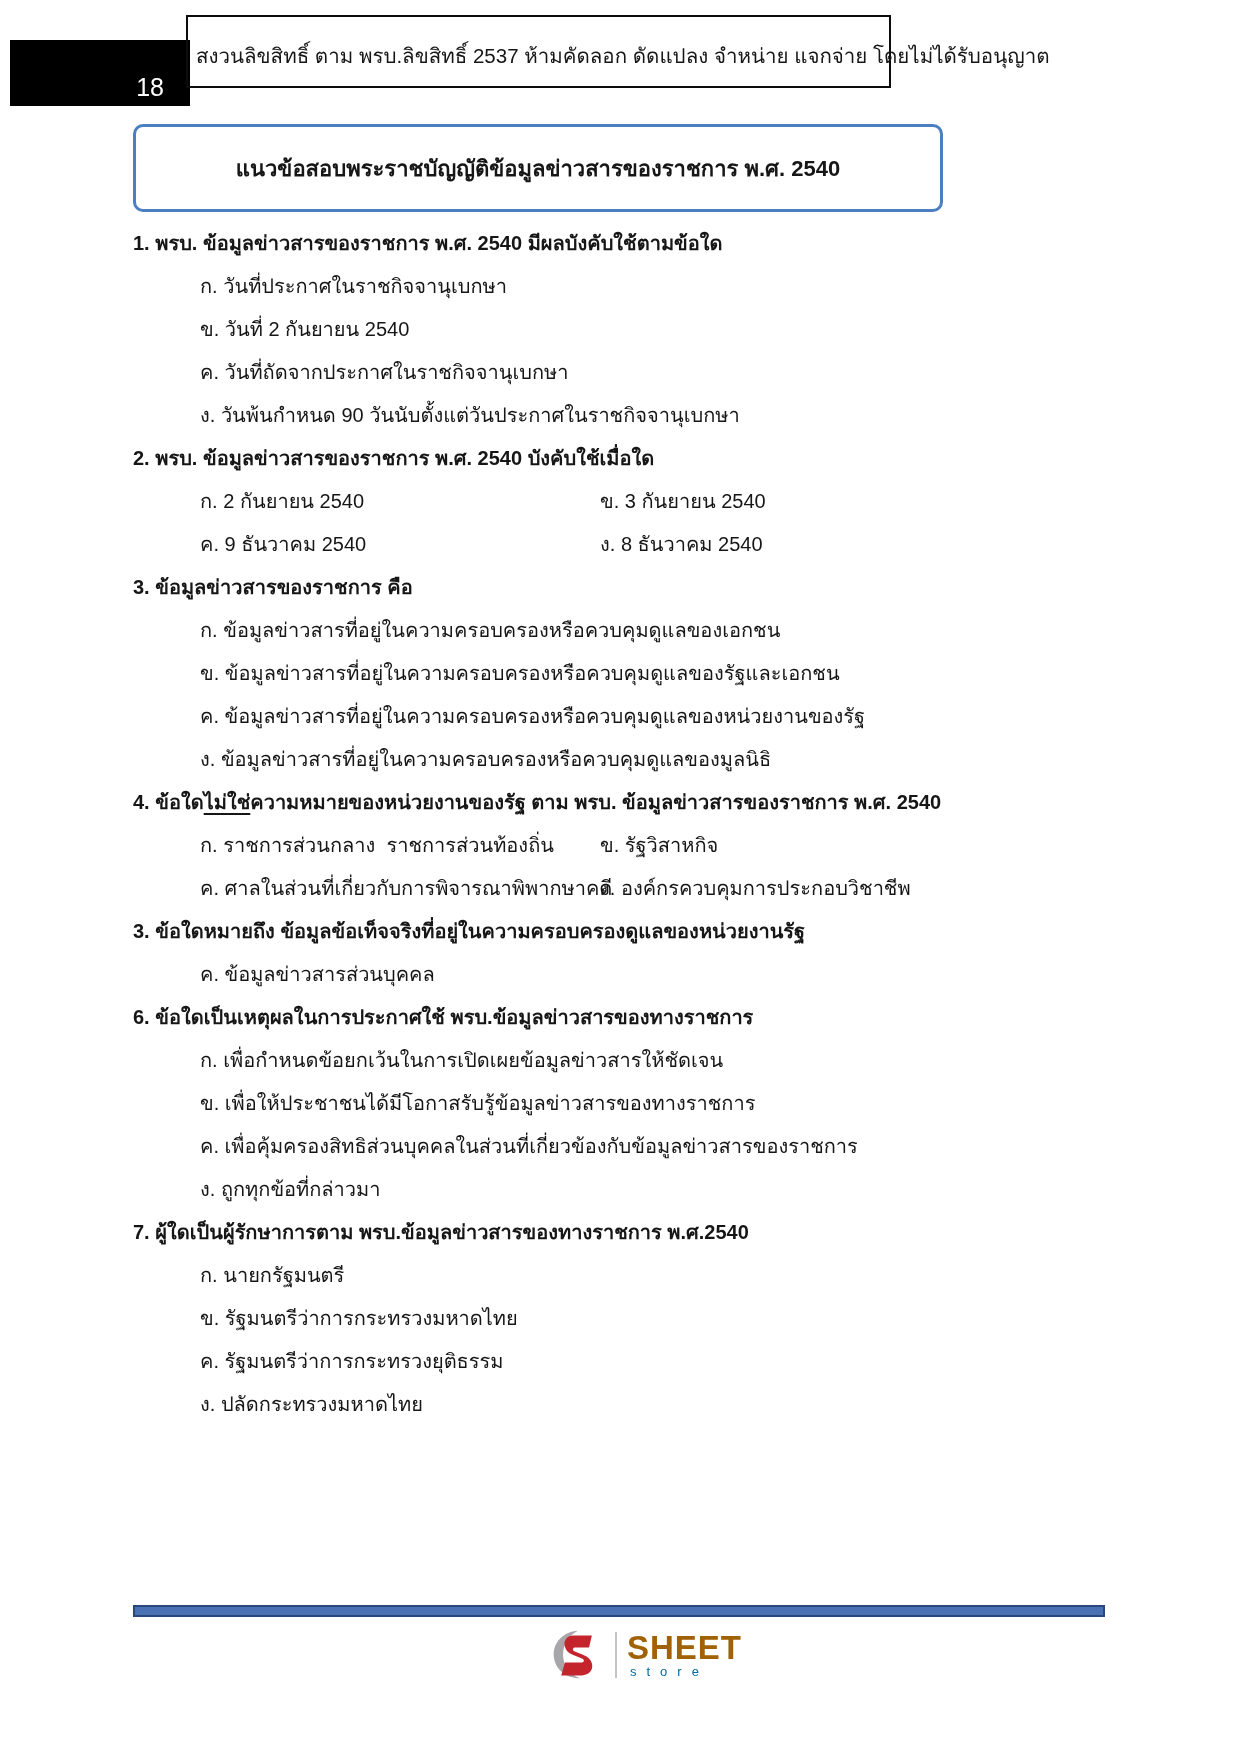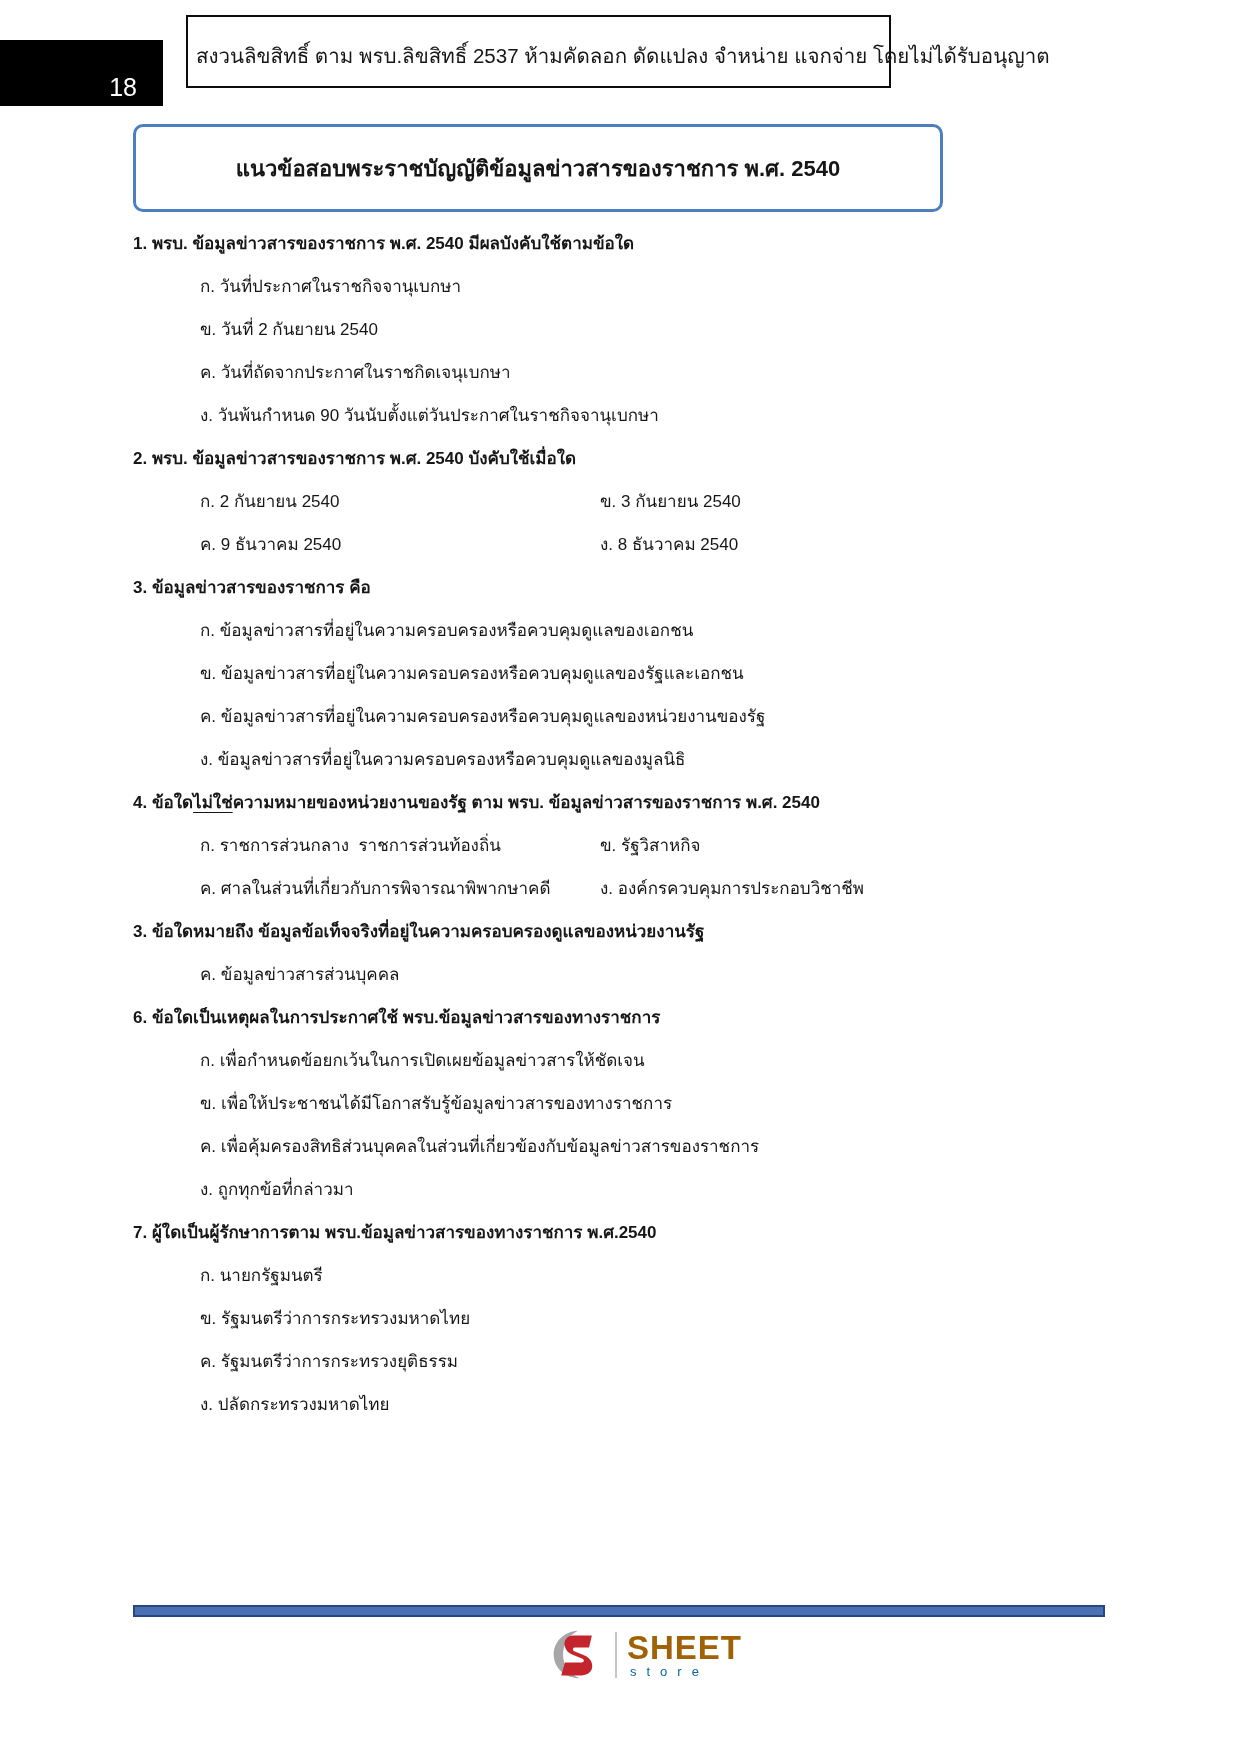--- a/index.html
+++ b/index.html
@@ -3,21 +3,21 @@
 <meta charset="utf-8">
 <style>
   html,body { margin:0; padding:0; background:#ffffff; }
   body { font-family:"Liberation Sans","DejaVu Sans",sans-serif; color:#161616; }
   .page {
     position:relative; width:1241px; height:1755px; background:#ffffff;
     overflow:hidden;
   }
   
   .pagenum-box {
-    position:absolute; left:0; top:40px; width:163px; height:66px;
+    position:absolute; left:10px; top:40px; width:180px; height:66px;
     background:#000000; display:flex; justify-content:flex-end; align-items:flex-end;
     padding:0 26px 6px 0; box-sizing:border-box;
   }
   .pagenum-box span { color:#ffffff; font-size:25px; line-height:1; }
   
   .copyright-box {
     position:absolute; left:186px; top:15px; width:705px; height:73px;
     border:2px solid #0c0c0c; box-sizing:border-box;
     display:flex; align-items:center; padding:8px 6px 0 8px;
     font-size:20.5px; white-space:nowrap;
@@ -25,21 +25,21 @@
   
   .title-box {
     position:absolute; left:133px; top:124px; width:810px; height:88px;
     border:3.5px solid #4b7fc0; border-radius:10px; box-sizing:border-box;
     display:flex; align-items:center; justify-content:center;
     background:#ffffff;
   }
   .title-box span { font-size:22px; font-weight:bold; }
   
   .qlist { position:absolute; left:133px; top:222px; width:1010px; }
-  .qline { height:43px; line-height:43px; font-size:17px; white-space:nowrap; }
+  .qline { height:43px; line-height:43px; font-size:20px; white-space:nowrap; }
   .qheader { font-weight:bold; }
   .qheader span { font-weight:bold; }
   .opts { padding-left:67px; }
   .tworow { display:grid; grid-template-columns:400px 1fr; padding-left:67px; box-sizing:border-box; }
   .u { text-decoration:underline; text-underline-offset:4px; }
   
   .footer-bar {
     position:absolute; left:133px; top:1605px; width:968px; height:8px;
     background:#4a71b4; border:2.5px solid #27477e;
   }
@@ -68,21 +68,21 @@
 
   <div class="title-box">
     <span>แนวข้อสอบพระราชบัญญัติข้อมูลข่าวสารของราชการ พ.ศ. 2540</span>
   </div>
 
   <div class="qlist" id="qlist">
       <div class="question">
         <div class="qline qheader"><span>1. พรบ. ข้อมูลข่าวสารของราชการ พ.ศ. 2540 มีผลบังคับใช้ตามข้อใด</span></div>
         <div class="qline opts">ก. วันที่ประกาศในราชกิจจานุเบกษา</div>
         <div class="qline opts">ข. วันที่ 2 กันยายน 2540</div>
-        <div class="qline opts">ค. วันที่ถัดจากประกาศในราชกิดเจนุเบกษา</div>
+        <div class="qline opts">ค. วันที่ถัดจากประกาศในราชกิจจานุเบกษา</div>
         <div class="qline opts">ง. วันพ้นกำหนด 90 วันนับตั้งแต่วันประกาศในราชกิจจานุเบกษา</div>
       </div>
       <div class="question">
         <div class="qline qheader"><span>2. พรบ. ข้อมูลข่าวสารของราชการ พ.ศ. 2540 บังคับใช้เมื่อใด</span></div>
         <div class="qline tworow">
           <span class="opt">ก. 2 กันยายน 2540</span>
           <span class="opt">ข. 3 กันยายน 2540</span>
         </div>
         <div class="qline tworow">
           <span class="opt">ค. 9 ธันวาคม 2540</span>

